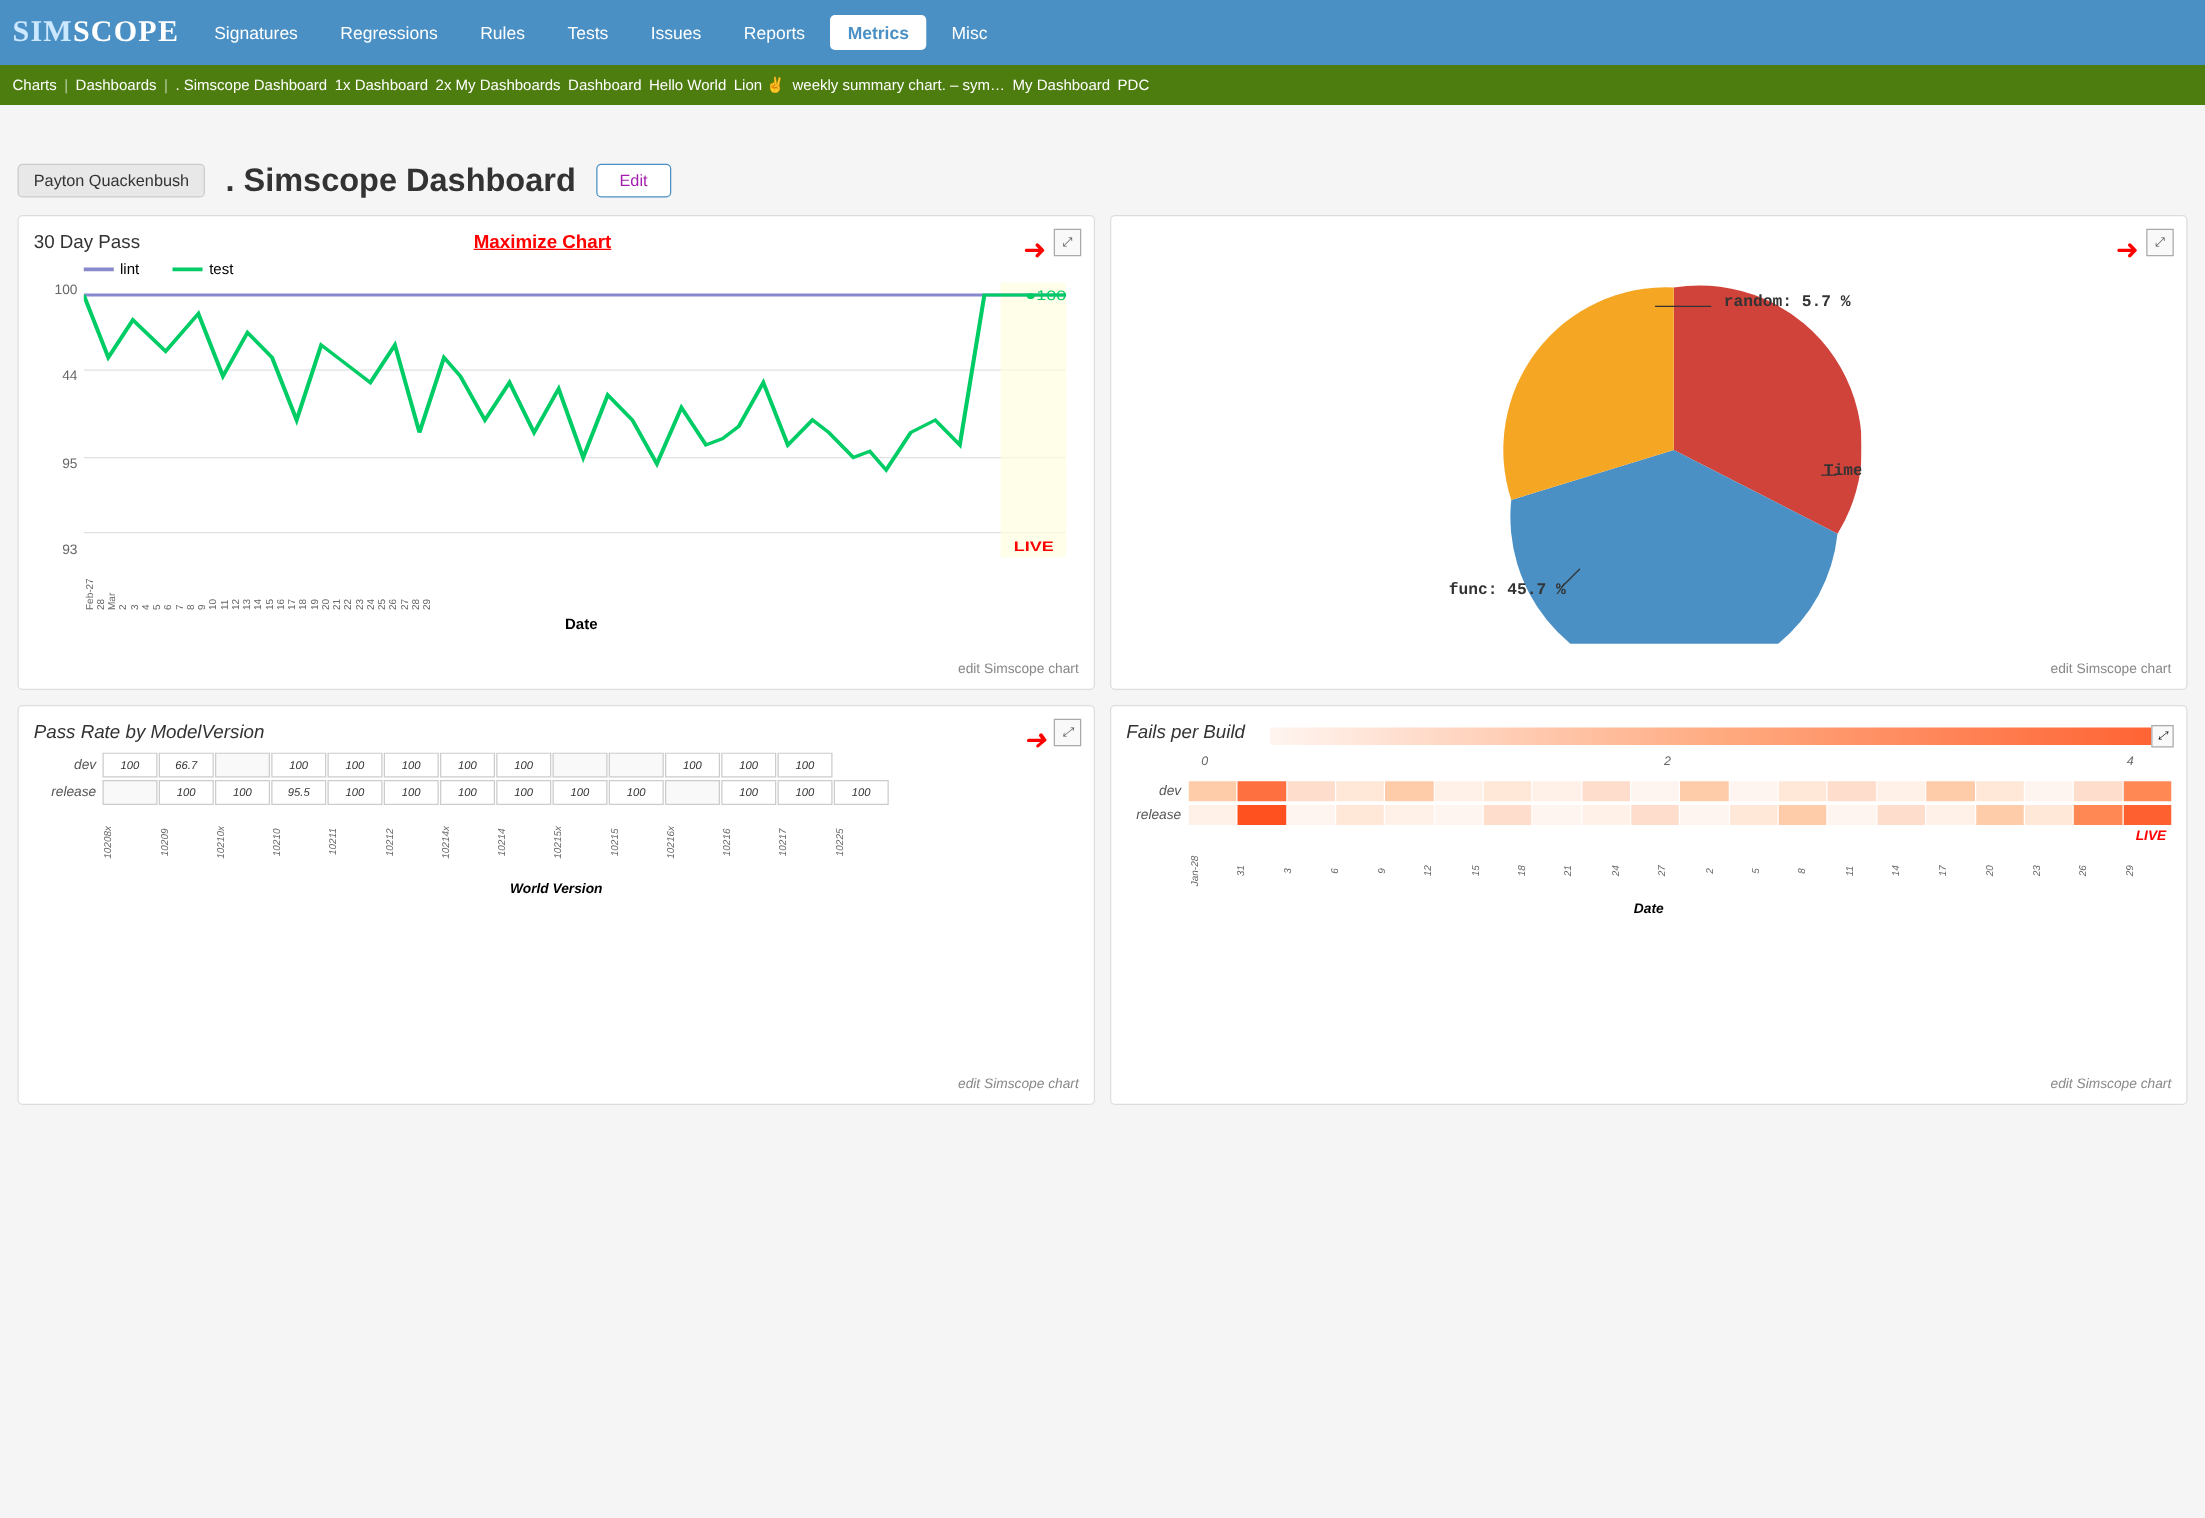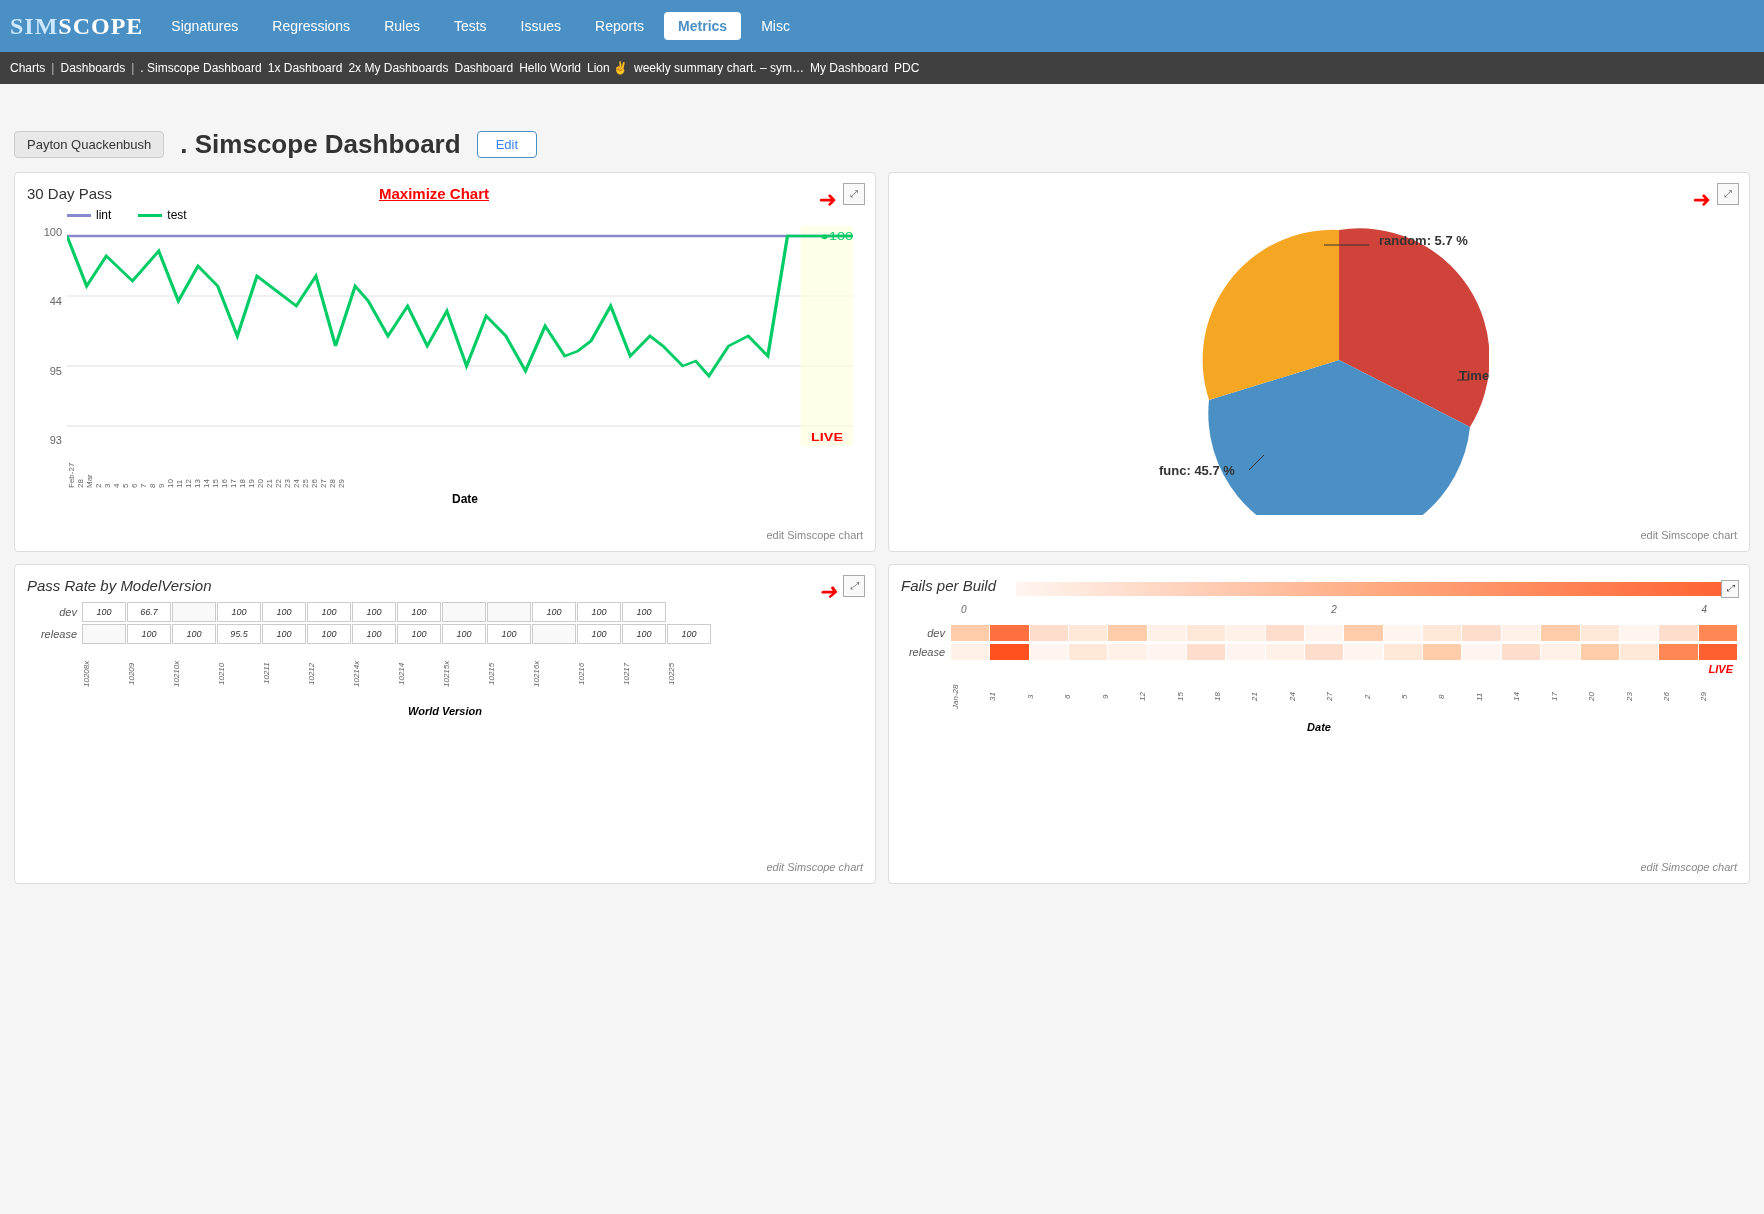--- a/index.html
+++ b/index.html
@@ -28,21 +28,21 @@
       text-decoration: none;
       padding: 6px 14px;
       border-radius: 4px;
       font-size: 14px;
       cursor: pointer;
     }
     .nav-link.active { background: white; color: #4a90c4; font-weight: bold; }
 
     
     .breadcrumb-bar {
-      background: #404040;
+      background: #4d7c0f;
       padding: 0 10px;
       height: 32px;
       display: flex;
       align-items: center;
       gap: 6px;
       color: white;
       font-size: 12px;
       overflow: hidden;
       white-space: nowrap;
     }
@@ -69,21 +69,21 @@
       color: #333;
     }
     .page-title {
       font-size: 26px;
       font-weight: bold;
       color: #333;
     }
     .edit-btn {
       border: 1px solid #4a90c4;
       background: white;
-      color: #3b82f6;
+      color: #a21caf;
       padding: 5px 18px;
       border-radius: 4px;
       cursor: pointer;
       font-size: 13px;
     }
 
     
     .chart-grid {
       display: grid;
       grid-template-columns: 1fr 1fr;
@@ -382,21 +382,21 @@
         </div>
       </div>
       <div class="axis-title">Date</div>
       <div class="edit-chart-link">edit Simscope chart</div>
     </div>
 
     <div class="chart-card" style="min-height:380px;">
       <div class="red-arrow" style="top:14px; right:38px;">➜</div>
       <div class="expand-btn">⤢</div>
 
-      <div style="display:flex; align-items:center; justify-content:center; flex:1; padding: 20px 10px;">
+      <div style="display:flex; align-items:center; justify-content:center; flex:1; padding: 20px 10px; font-family: Liberation Mono, monospace;">
         <svg width="340" height="310" viewBox="0 0 340 310">
 
           <path d="M 190 155 L 190 25 A 130 130 0 0 1 321 222 Z" fill="#d0433a"></path>
 
           <path d="M 190 155 L 321 222 A 130 130 0 0 1 60 195 Z" fill="#4a90c4"></path>
 
           <path d="M 190 155 L 60 195 A 130 130 0 0 1 190 25 Z" fill="#f5a623"></path>
 
           <text x="230" y="40" font-size="13" font-weight="bold" fill="#333">random: 5.7 %</text>
           <text x="310" y="175" font-size="13" font-weight="bold" fill="#333">Timeout: 48.6 %</text>

